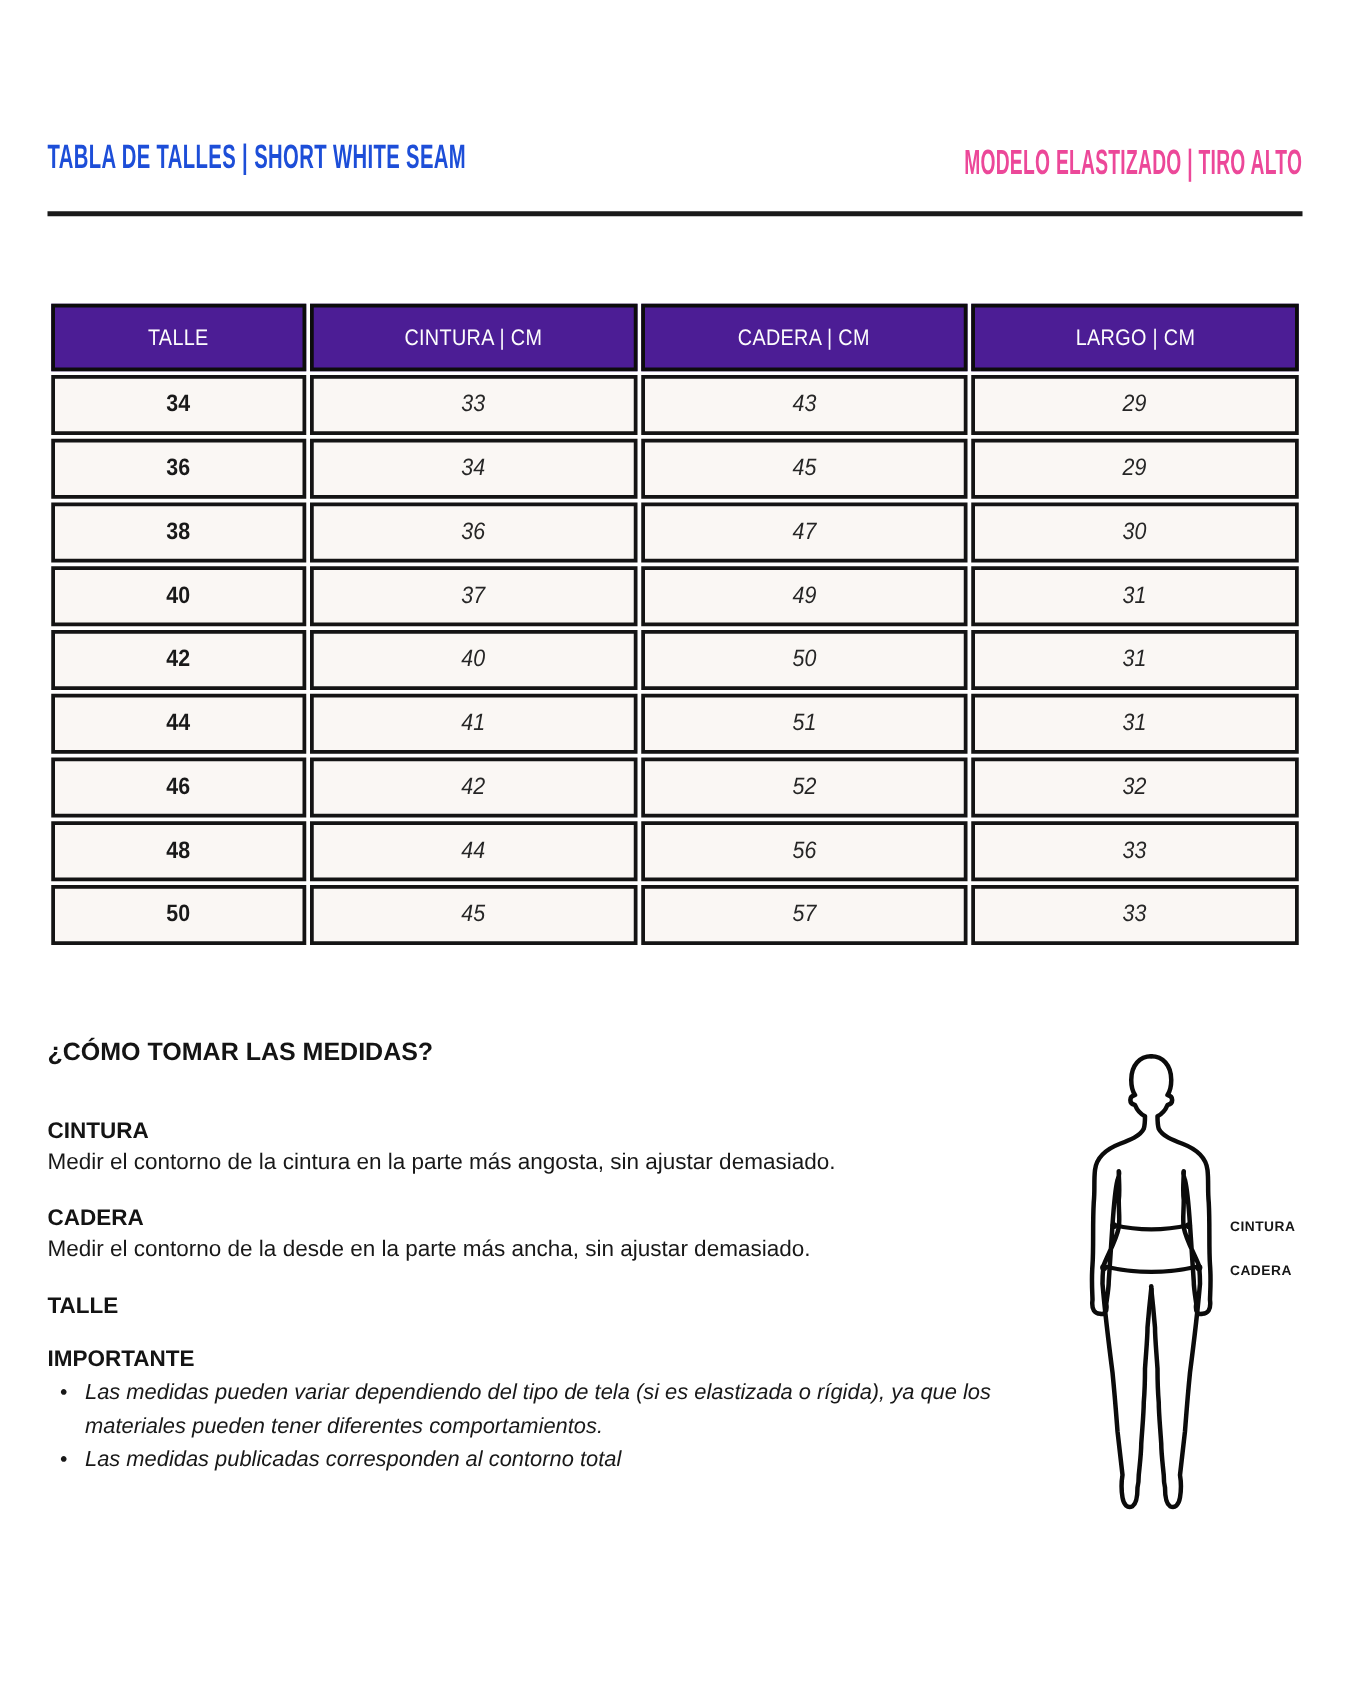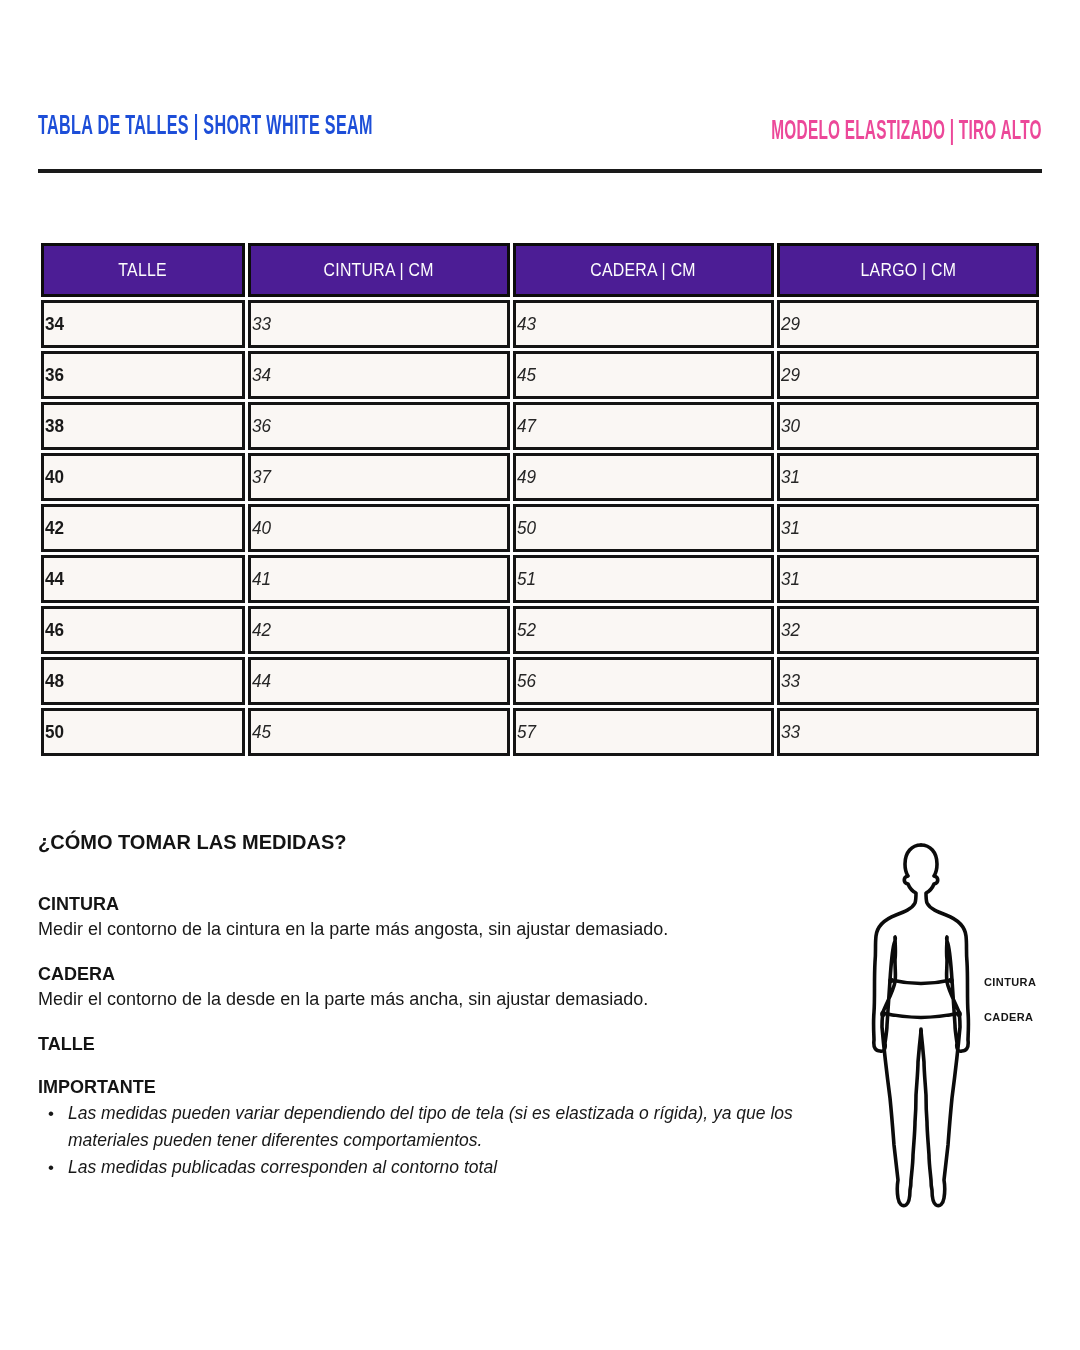--- a/index.html
+++ b/index.html
@@ -33,21 +33,21 @@
     position:absolute; left:38px; top:240px; width:1004px;
     border-collapse:separate; border-spacing:3px; table-layout:fixed;
   }
   .size-table th {
     background:#4c1d95; border:3px solid #0c0c0c; height:48px;
     color:#fdfdfd; font-size:18px; font-weight:400;
     vertical-align:middle; white-space:nowrap;
   }
   .size-table td {
     background:#faf7f4; border:3px solid #141414; height:42px;
-    vertical-align:middle; font-size:19px; white-space:nowrap;
+    text-align:center; vertical-align:middle; font-size:19px; white-space:nowrap;
   }
   .cond-h   { display:inline-block; transform:scaleX(.88); letter-spacing:.3px; }
   .cond-size{ display:inline-block; transform:scaleX(.9); font-weight:700; color:#191919; }
   .cond-val { display:inline-block; transform:scaleX(.9); font-style:italic; color:#262626; }
 
   
   .guide { position:absolute; left:38px; top:830px; width:800px; }
   .guide-heading { font-size:20px; font-weight:700; line-height:24px; margin-bottom:38px; color:#141414; }
   .guide-section { margin-bottom:19px; }
   .sec-label { font-size:18px; font-weight:700; line-height:24px; color:#141414; }

